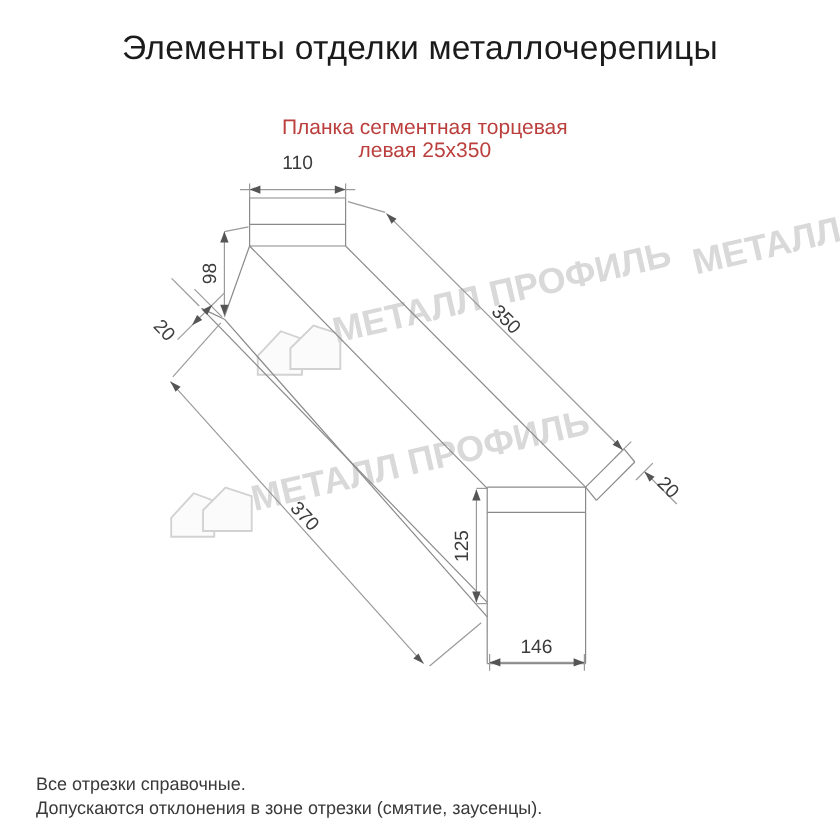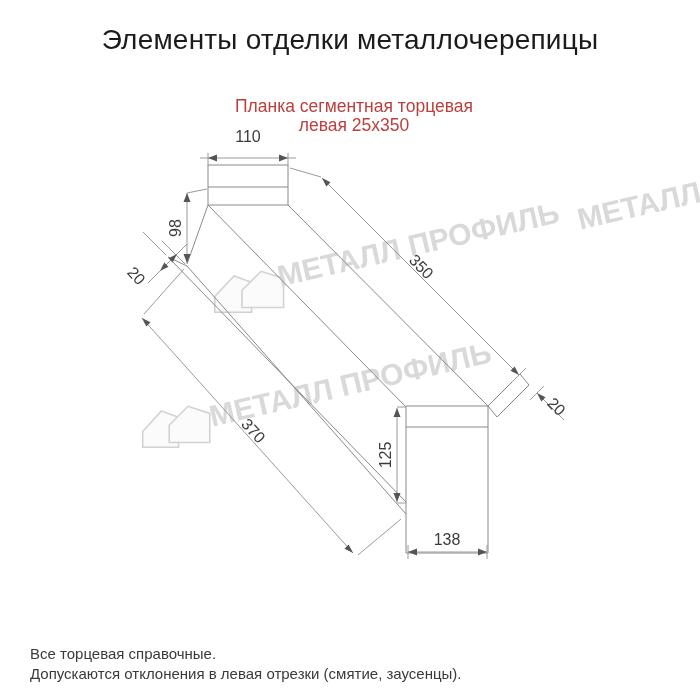--- a/index.html
+++ b/index.html
@@ -147,18 +147,18 @@
     </g>
   </svg>
 
   <div class="dim-label" style="left:248px; top:137px;">110</div>
   <div class="dim-label rot-n90" style="left:176px; top:228px;">98</div>
   <div class="dim-label rot-47" style="left:136px; top:276px;">20</div>
   <div class="dim-label rot-45" style="left:421px; top:267px;">350</div>
   <div class="dim-label rot-47" style="left:253px; top:431px;">370</div>
   <div class="dim-label rot-45" style="left:556px; top:407px;">20</div>
   <div class="dim-label rot-n90" style="left:386px; top:455px;">125</div>
-  <div class="dim-label" style="left:447px; top:540px;">138</div>
+  <div class="dim-label" style="left:447px; top:540px;">146</div>
 
-  <div class="footer" style="top:644px;">Все торцевая справочные.</div>
-  <div class="footer" style="top:664px;">Допускаются отклонения в левая отрезки (смятие, заусенцы).</div>
+  <div class="footer" style="top:644px;">Все отрезки справочные.</div>
+  <div class="footer" style="top:664px;">Допускаются отклонения в зоне отрезки (смятие, заусенцы).</div>
 
 </div>
 
 </body></html>

